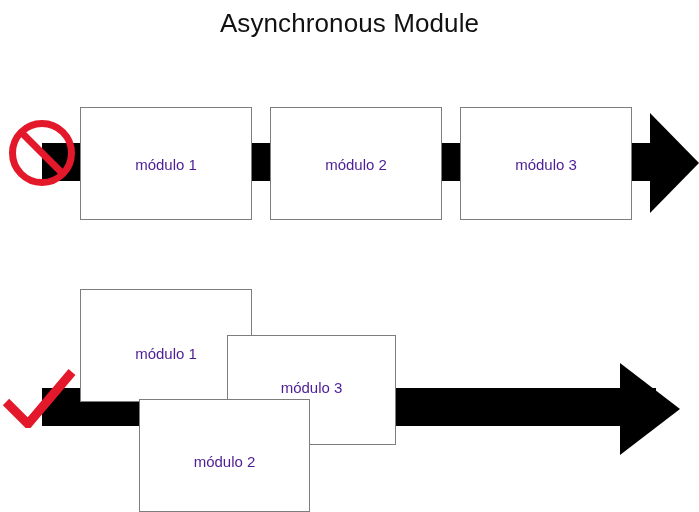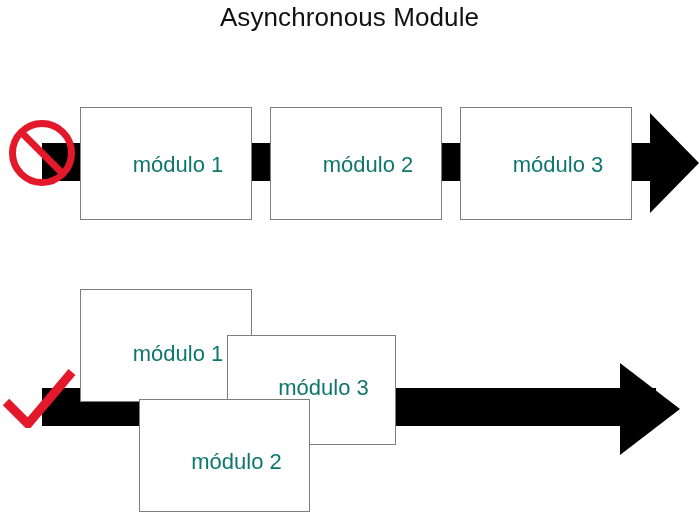--- a/index.html
+++ b/index.html
@@ -23,21 +23,21 @@
     position: absolute;
     left: 0;
     top: 0;
     width: 699px;
     text-align: center;
     font-size: 26px;
     line-height: 34px;
     color: #111111;
     letter-spacing: 0.1px;
   }
-  .title .line1 { display: block; padding-top: 0; }
+  .title .line1 { display: block; padding-top: 6px; }
   .title .line2 { display: block; }
 
   
   .arrow-shaft {
     position: absolute;
     background: #000000;
   }
   .arrow-head {
     position: absolute;
     width: 0;
@@ -46,26 +46,26 @@
     border-color: transparent transparent transparent #000000;
   }
   .mod-box {
     position: absolute;
     background: #ffffff;
     border: 1px solid #7d7d7d;
     box-sizing: border-box;
   }
   .mod-label {
     position: absolute;
-    left: 12px;
+    left: 0;
     width: 100%;
     text-align: center;
-    font-size: 22px;
+    font-size: 15px;
     line-height: 23px;
-    color: #0f766e;
+    color: #4c1d95;
     white-space: nowrap;
   }
 
   
   #row-sync .mod-box   { top: 107px; height: 113px; }
   #row-sync .mod-label { top: 45px; }
 
   #sync-box-1 { left: 80px;  width: 172px; }
   #sync-box-2 { left: 270px; width: 172px; }
   #sync-box-3 { left: 460px; width: 172px; }

